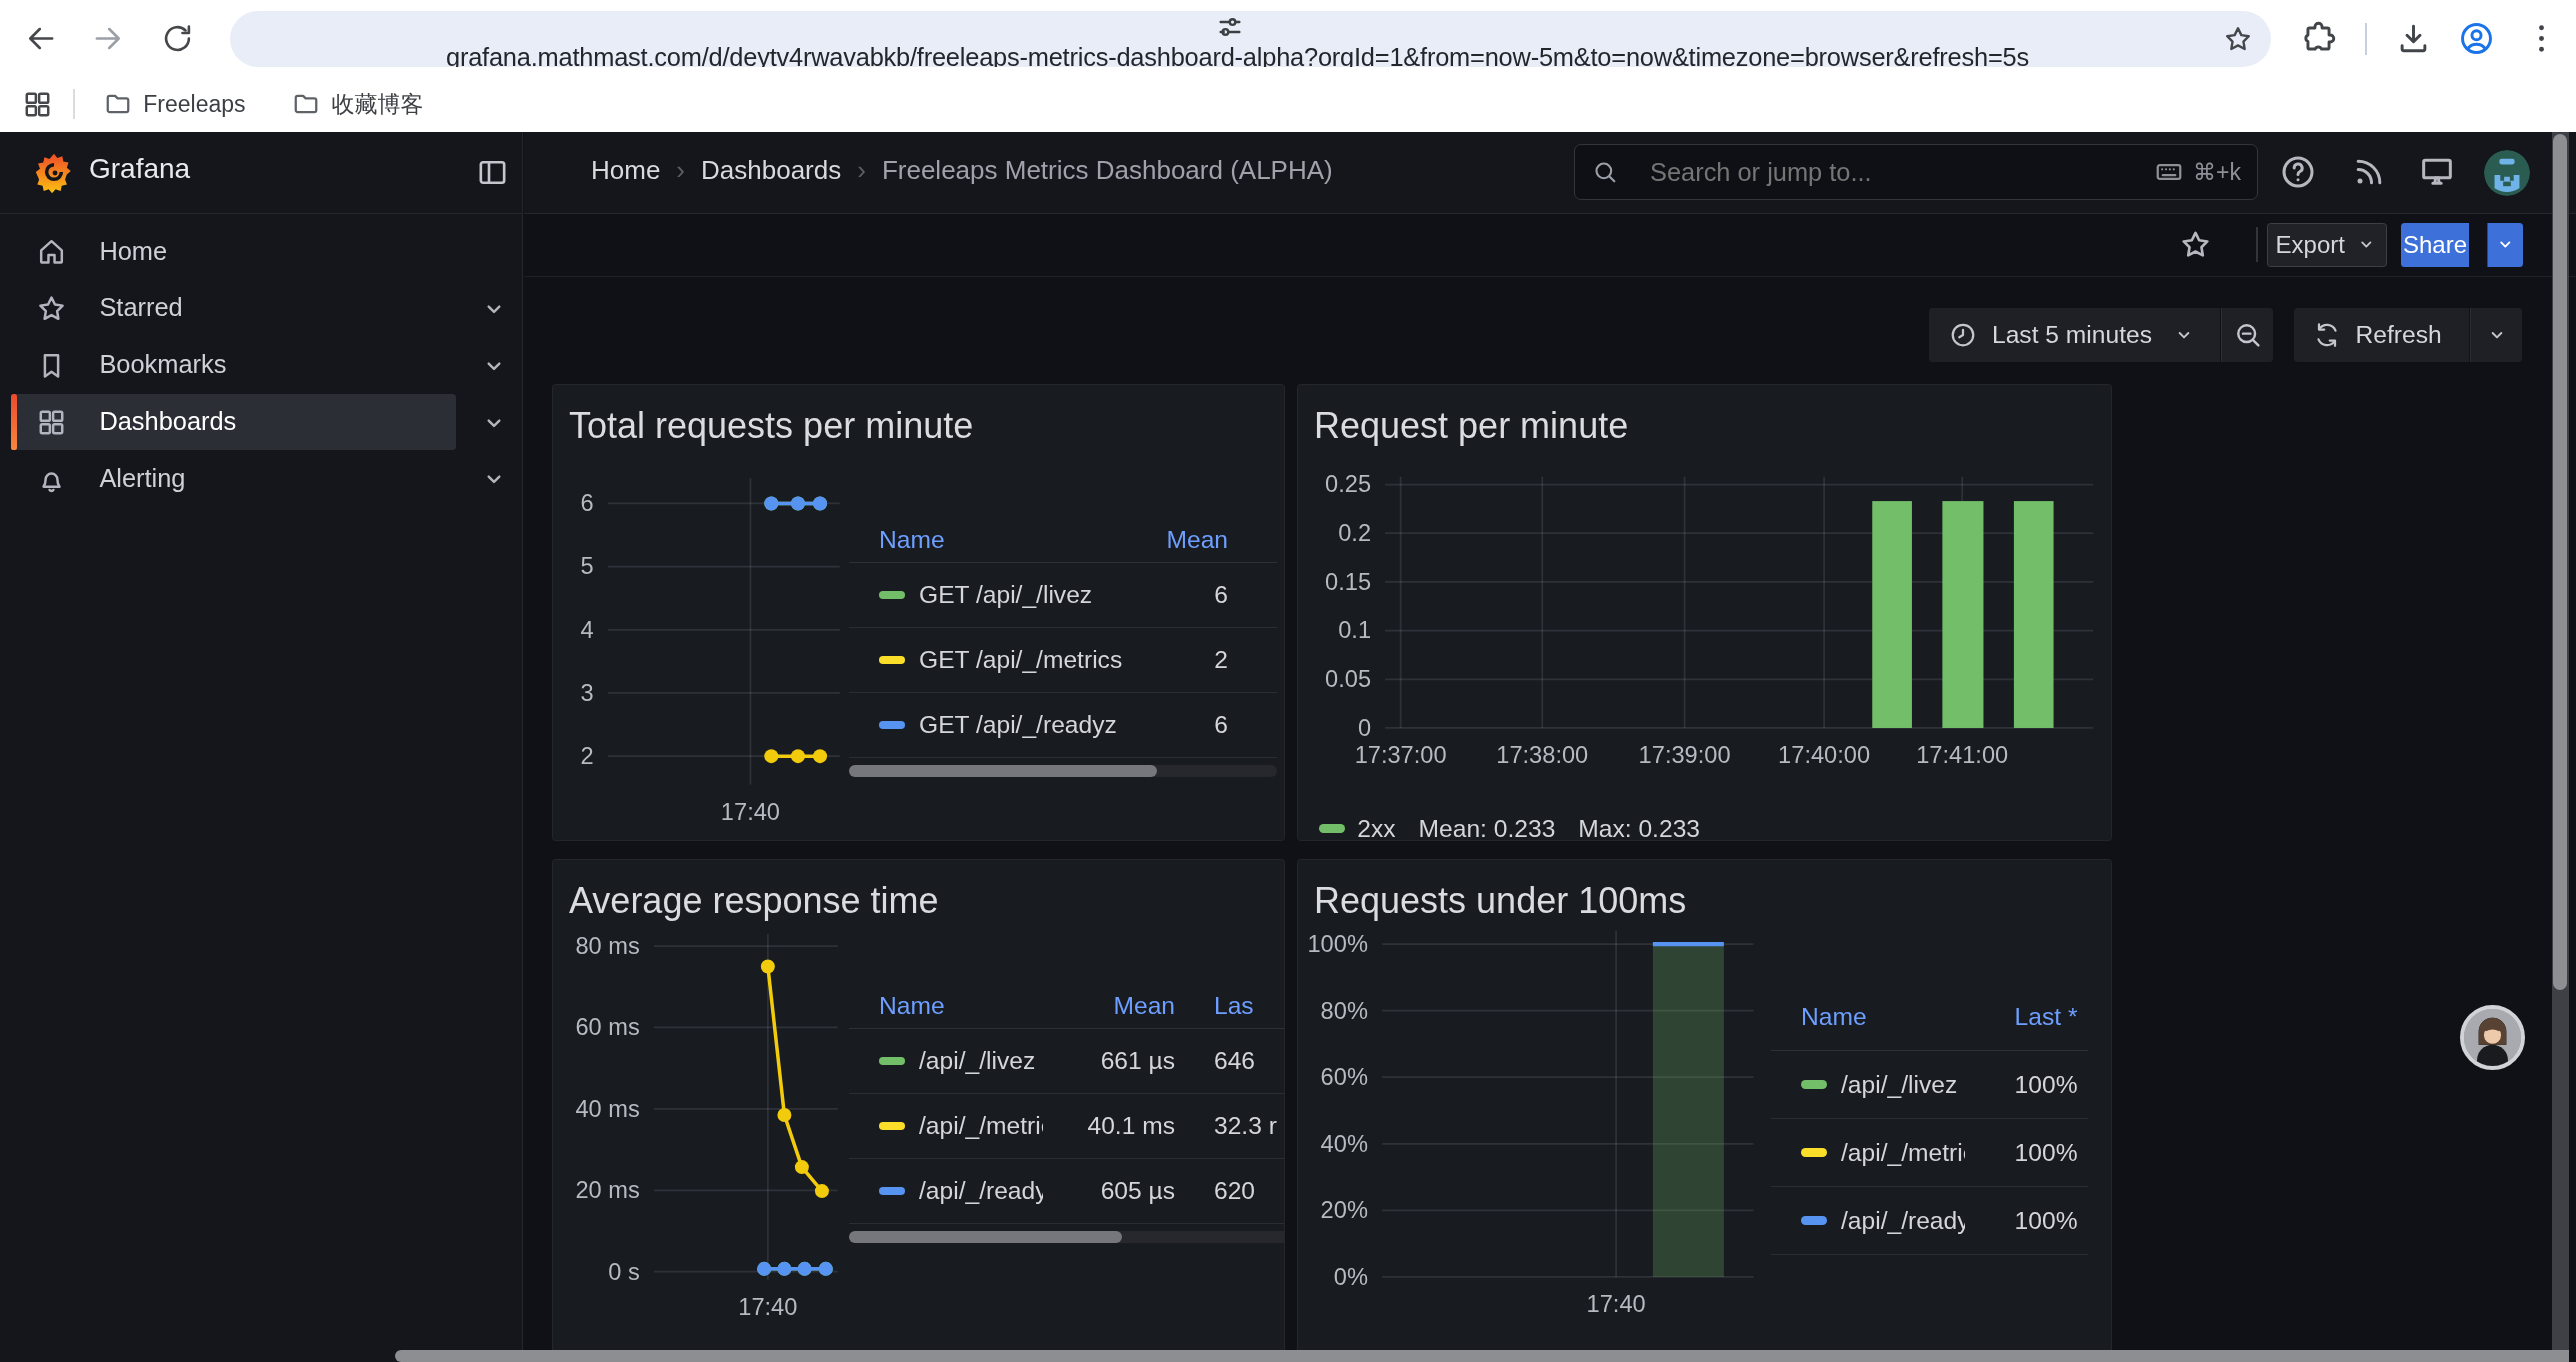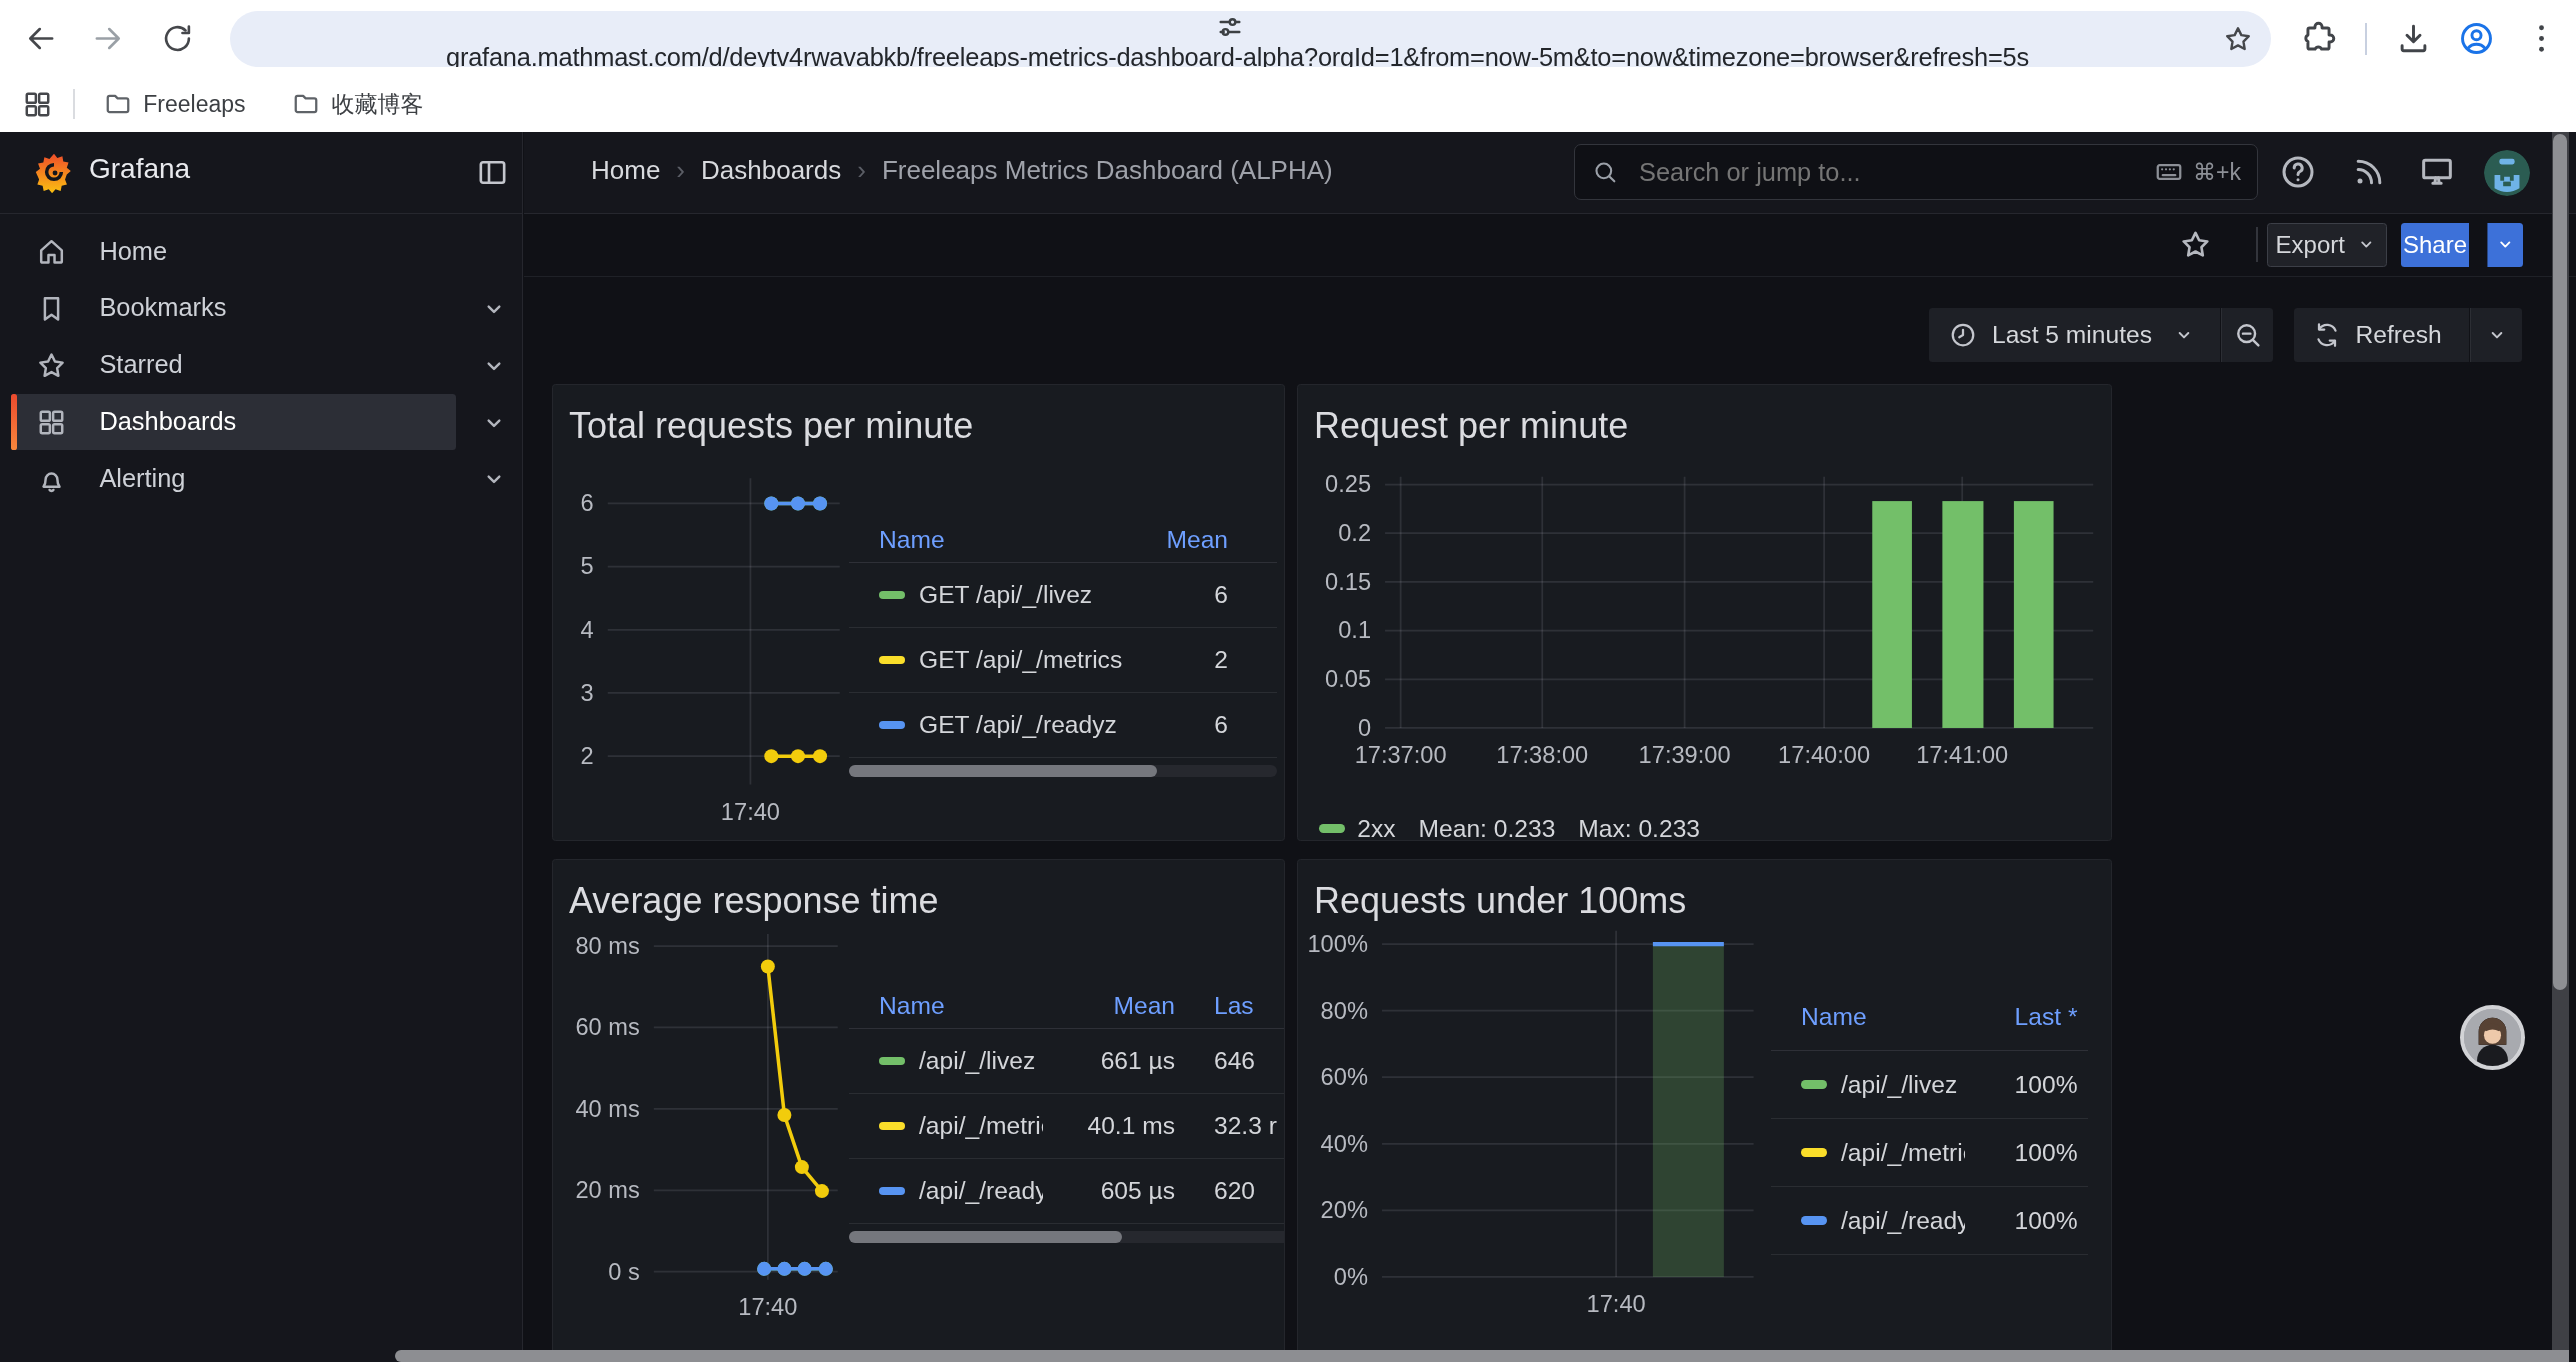--- a/index.html
+++ b/index.html
@@ -46,21 +46,21 @@
 
   .main{position:absolute;left:524px;top:0;right:0;bottom:0}
   .topnav{position:absolute;left:0;top:0;right:0;height:81px;background:#15161c;border-bottom:0.9px solid #26272e}
   .crumbs{position:absolute;left:67px;top:23px;display:flex;align-items:center;font-size:26px;white-space:nowrap}
   .crumb{color:#d8dade}
   .crumb.last{color:#9fa2aa}
   .crumb-sep{color:#5b5e66;margin:0 16px;font-size:26px}
   .searchbox{position:absolute;left:1050px;top:12.3px;width:684px;height:56px;border:0.9px solid #33353c;background:#0f1015;
     border-radius:7px;display:flex;align-items:center;padding:0 16px;box-sizing:border-box}
   .searchbox .ic{width:28px;height:28px;color:#9ba0a8;flex:0 0 auto}
-  .searchbox input{flex:1;margin-left:18px;background:transparent;border:none;outline:none;color:#9ba0a8;font-size:25.4px;
+  .searchbox input{flex:1;margin-left:29px;background:transparent;border:none;outline:none;color:#9ba0a8;font-size:25.4px;
     font-family:"Liberation Sans","DejaVu Sans",sans-serif}
   .kbd-hint{display:flex;align-items:center;color:#8d9097;font-size:23px;gap:8.8px}
   .kbd-hint .ic{width:30px;height:30px;color:#8d9097}
   .top-ic{position:absolute;top:20px;width:40px;height:40px;color:#b5b8bf}
   .g-avatar{position:absolute;left:1960px;top:17.5px;width:46px;height:46px;border-radius:50%;overflow:hidden}
 
   .toolbar2{position:absolute;left:0;top:81px;right:0;height:63px;border-bottom:0.9px solid #1f2127}
   .t2-star{position:absolute;left:1654px;top:14px;width:35px;height:35px;color:#b5b8bf}
   .t2-div{position:absolute;left:1732px;top:14px;width:1.8px;height:35px;background:#33353c}
   .btn{position:absolute;top:9.6px;height:44px;border-radius:3.5px;display:flex;align-items:center;justify-content:center;
@@ -252,39 +252,39 @@
                   <path d="M4.5 11.2 12 4.5l7.5 6.7V19a1 1 0 0 1-1 1h-4.3v-5.5H9.8V20H5.5a1 1 0 0 1-1-1z"></path>
                 </svg>
               </span>
             <span class="lbl">Home</span>
           </div>
         </div>
         <div class="side-row">
           <div class="side-item">
             <span class="ic">
                 <svg viewBox="0 0 24 24" fill="none" stroke="currentColor" stroke-width="1.8" stroke-linecap="round" stroke-linejoin="round">
-                  <path d="M7.2 4.5h9.6V20l-4.8-3.4L7.2 20z"></path>
+                  <path d="m12 4 2.5 5.1 5.6.8-4 4 .9 5.6-5-2.7-5 2.7.9-5.6-4-4 5.6-.8z"></path>
                 </svg>
               </span>
-            <span class="lbl">Bookmarks</span>
+            <span class="lbl">Starred</span>
           </div>
           <span class="ic side-chev">
               <svg viewBox="0 0 24 24" fill="none" stroke="currentColor" stroke-width="1.8" stroke-linecap="round" stroke-linejoin="round">
                 <path d="m8 10.2 4 4 4-4"></path>
               </svg>
             </span>
         </div>
         <div class="side-row">
           <div class="side-item">
             <span class="ic">
                 <svg viewBox="0 0 24 24" fill="none" stroke="currentColor" stroke-width="1.8" stroke-linecap="round" stroke-linejoin="round">
-                  <path d="m12 4 2.5 5.1 5.6.8-4 4 .9 5.6-5-2.7-5 2.7.9-5.6-4-4 5.6-.8z"></path>
+                  <path d="M7.2 4.5h9.6V20l-4.8-3.4L7.2 20z"></path>
                 </svg>
               </span>
-            <span class="lbl">Starred</span>
+            <span class="lbl">Bookmarks</span>
           </div>
           <span class="ic side-chev">
               <svg viewBox="0 0 24 24" fill="none" stroke="currentColor" stroke-width="1.8" stroke-linecap="round" stroke-linejoin="round">
                 <path d="m8 10.2 4 4 4-4"></path>
               </svg>
             </span>
         </div>
         <div class="side-row">
           <div class="side-item active">
             <span class="ic">

